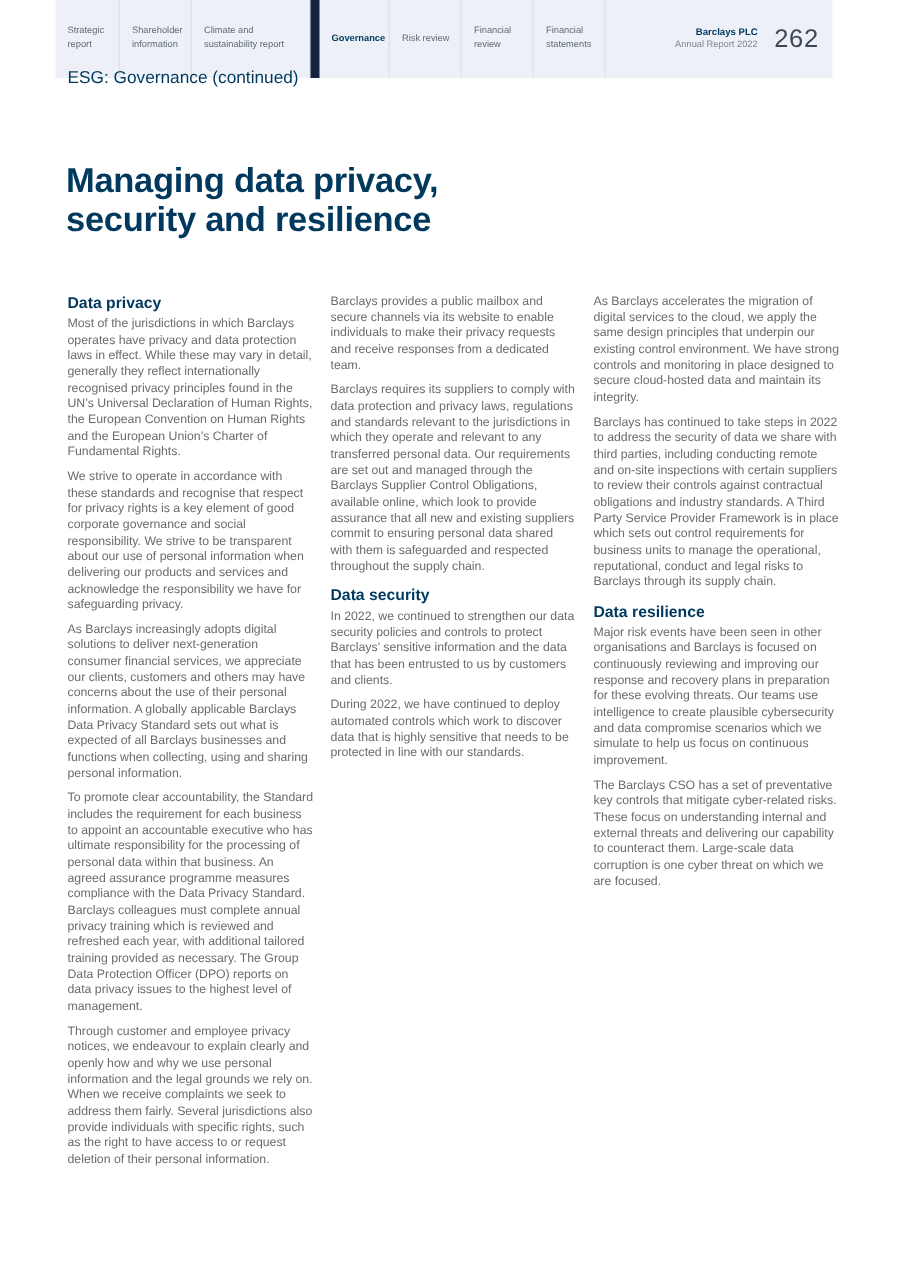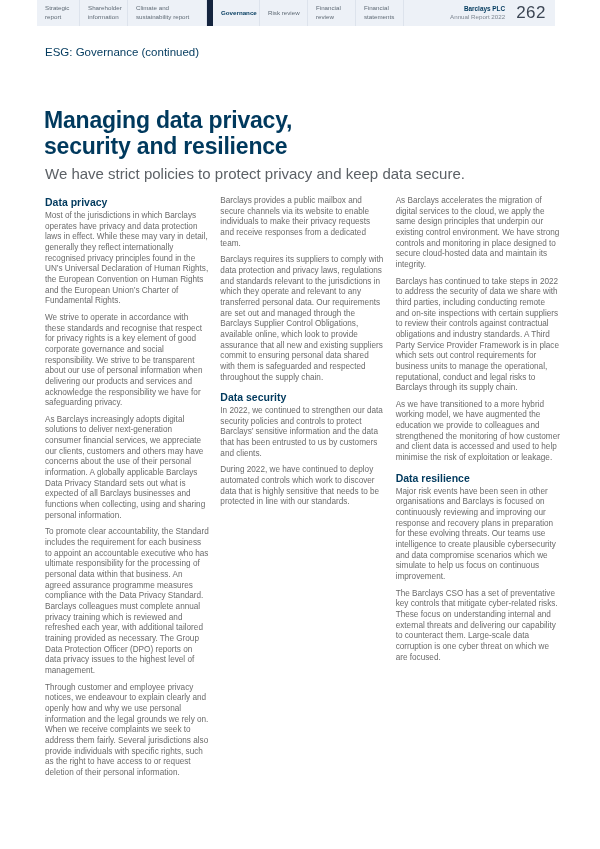--- a/index.html
+++ b/index.html
@@ -8,21 +8,21 @@
     background:#ffffff;
     font-family:"Liberation Sans","DejaVu Sans",sans-serif;
     overflow:hidden;
     -webkit-font-smoothing:antialiased;
   }
   .page { position:relative; width:600px; height:849px; }
 
   
   .topbar {
     position:absolute; left:37px; top:0;
-    width:518px; height:26px;
+    width:518px; height:52px;
     background:var(--header-bg,#edf1f7);
     display:flex; align-items:stretch;
   }
   .tabs { display:flex; align-items:stretch; }
   .tab {
     box-sizing:border-box;
     display:flex; align-items:center;
     padding:4px 4px 4px 8px;
     border-right:1px solid #dde3ec;
     font-size:6.2px; line-height:1.4;
@@ -123,41 +123,39 @@
         <div class="brand-l2">Annual Report 2022</div>
       </div>
       <div class="page-num">262</div>
     </div>
   </header>
 
   <div class="breadcrumb">ESG: Governance (continued)</div>
 
   <h1 class="title"><span>Managing data privacy,</span><br><span>security and resilience</span></h1>
 
-  <p class="subtitle">We have strict policies to protect privacy and keep data secure.</p>
 
   <div class="columns" id="columns">
       <div class="col">
         <h3 class="sec-heading">Data privacy</h3>
         <p class="body-p">Most of the jurisdictions in which Barclays operates have privacy and data protection laws in effect. While these may vary in detail, generally they reflect internationally recognised privacy principles found in the UN’s Universal Declaration of Human Rights, the European Convention on Human Rights and the European Union’s Charter of Fundamental Rights.</p>
         <p class="body-p">We strive to operate in accordance with these standards and recognise that respect for privacy rights is a key element of good corporate governance and social responsibility. We strive to be transparent about our use of personal information when delivering our products and services and acknowledge the responsibility we have for safeguarding privacy.</p>
         <p class="body-p">As Barclays increasingly adopts digital solutions to deliver next-generation consumer financial services, we appreciate our clients, customers and others may have concerns about the use of their personal information. A globally applicable Barclays Data Privacy Standard sets out what is expected of all Barclays businesses and functions when collecting, using and sharing personal information.</p>
         <p class="body-p">To promote clear accountability, the Standard includes the requirement for each business to appoint an accountable executive who has ultimate responsibility for the processing of personal data within that business. An agreed assurance programme measures compliance with the Data Privacy Standard. Barclays colleagues must complete annual privacy training which is reviewed and refreshed each year, with additional tailored training provided as necessary. The Group Data Protection Officer (DPO) reports on data privacy issues to the highest level of management.</p>
         <p class="body-p">Through customer and employee privacy notices, we endeavour to explain clearly and openly how and why we use personal information and the legal grounds we rely on. When we receive complaints we seek to address them fairly. Several jurisdictions also provide individuals with specific rights, such as the right to have access to or request deletion of their personal information.</p>
       </div>
       <div class="col">
         <p class="body-p">Barclays provides a public mailbox and secure channels via its website to enable individuals to make their privacy requests and receive responses from a dedicated team.</p>
         <p class="body-p">Barclays requires its suppliers to comply with data protection and privacy laws, regulations and standards relevant to the jurisdictions in which they operate and relevant to any transferred personal data. Our requirements are set out and managed through the Barclays Supplier Control Obligations, available online, which look to provide assurance that all new and existing suppliers commit to ensuring personal data shared with them is safeguarded and respected throughout the supply chain.</p>
         <h3 class="sec-heading">Data security</h3>
         <p class="body-p">In 2022, we continued to strengthen our data security policies and controls to protect Barclays’ sensitive information and the data that has been entrusted to us by customers and clients.</p>
         <p class="body-p">During 2022, we have continued to deploy automated controls which work to discover data that is highly sensitive that needs to be protected in line with our standards.</p>
       </div>
       <div class="col">
         <p class="body-p">As Barclays accelerates the migration of digital services to the cloud, we apply the same design principles that underpin our existing control environment. We have strong controls and monitoring in place designed to secure cloud-hosted data and maintain its integrity.</p>
         <p class="body-p">Barclays has continued to take steps in 2022 to address the security of data we share with third parties, including conducting remote and on-site inspections with certain suppliers to review their controls against contractual obligations and industry standards. A Third Party Service Provider Framework is in place which sets out control requirements for business units to manage the operational, reputational, conduct and legal risks to Barclays through its supply chain.</p>
-        <p class="body-p">As we have transitioned to a more hybrid working model, we have augmented the education we provide to colleagues and strengthened the monitoring of how customer and client data is accessed and used to help minimise the risk of exploitation or leakage.</p>
         <h3 class="sec-heading">Data resilience</h3>
         <p class="body-p">Major risk events have been seen in other organisations and Barclays is focused on continuously reviewing and improving our response and recovery plans in preparation for these evolving threats. Our teams use intelligence to create plausible cybersecurity and data compromise scenarios which we simulate to help us focus on continuous improvement.</p>
         <p class="body-p">The Barclays CSO has a set of preventative key controls that mitigate cyber-related risks. These focus on understanding internal and external threats and delivering our capability to counteract them. Large-scale data corruption is one cyber threat on which we are focused.</p>
       </div>
     </div>
 
 </div>
 
 </body></html>

